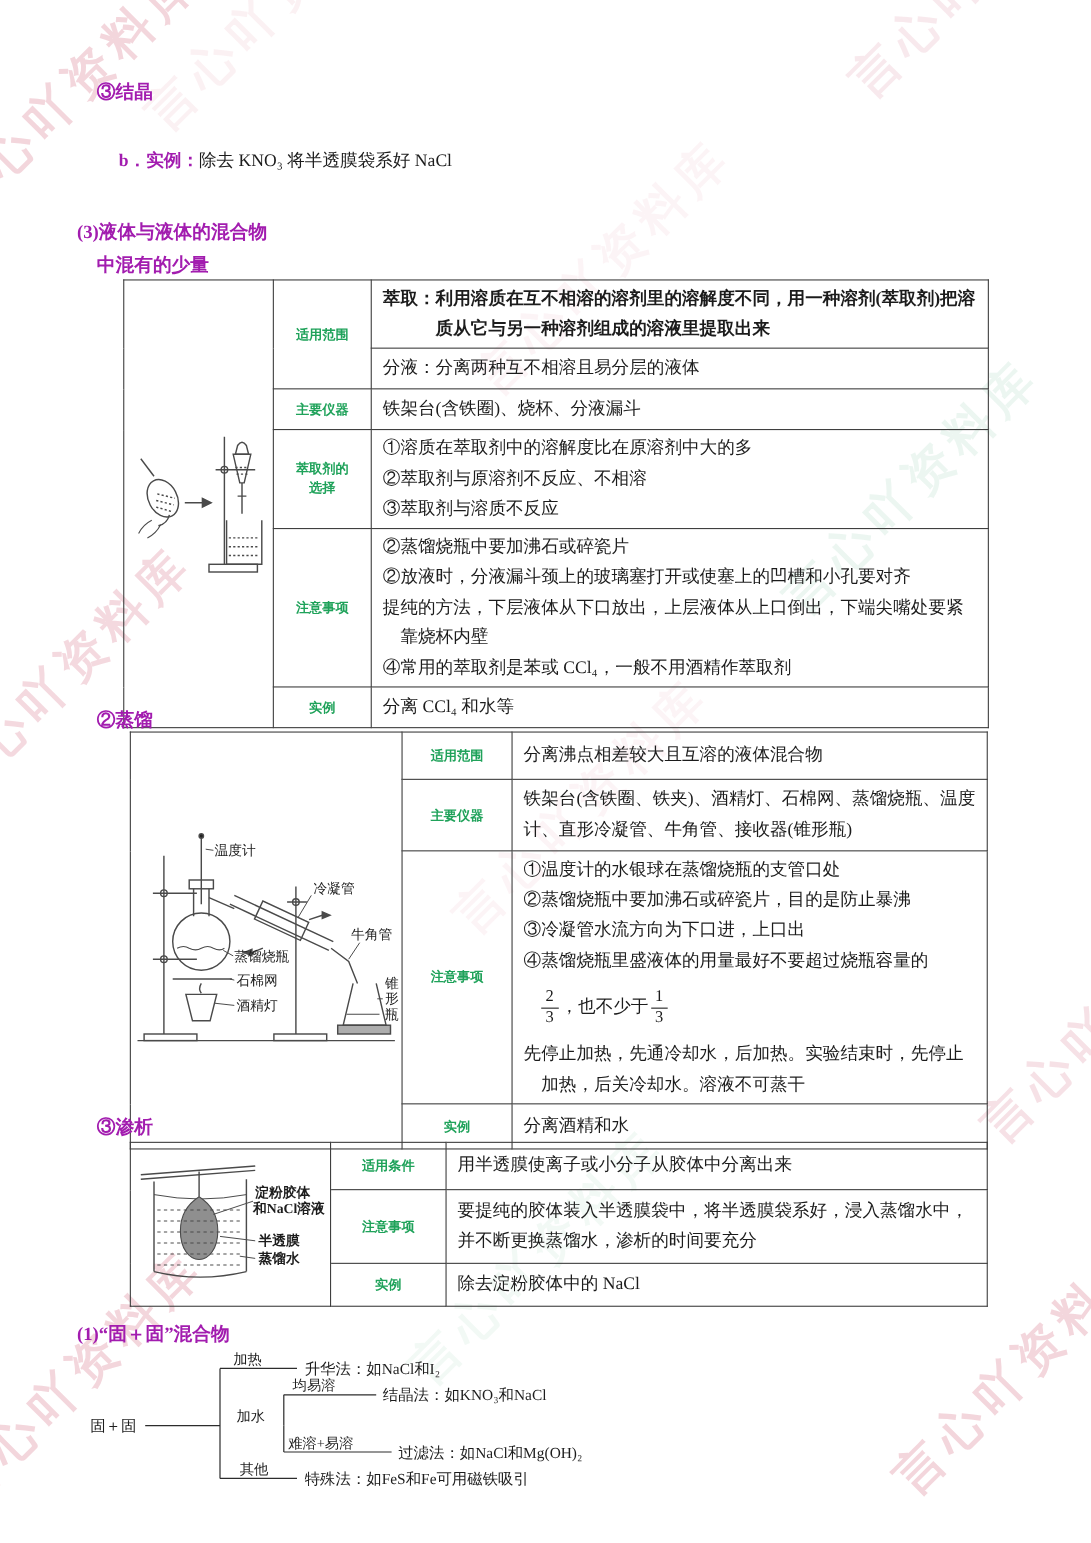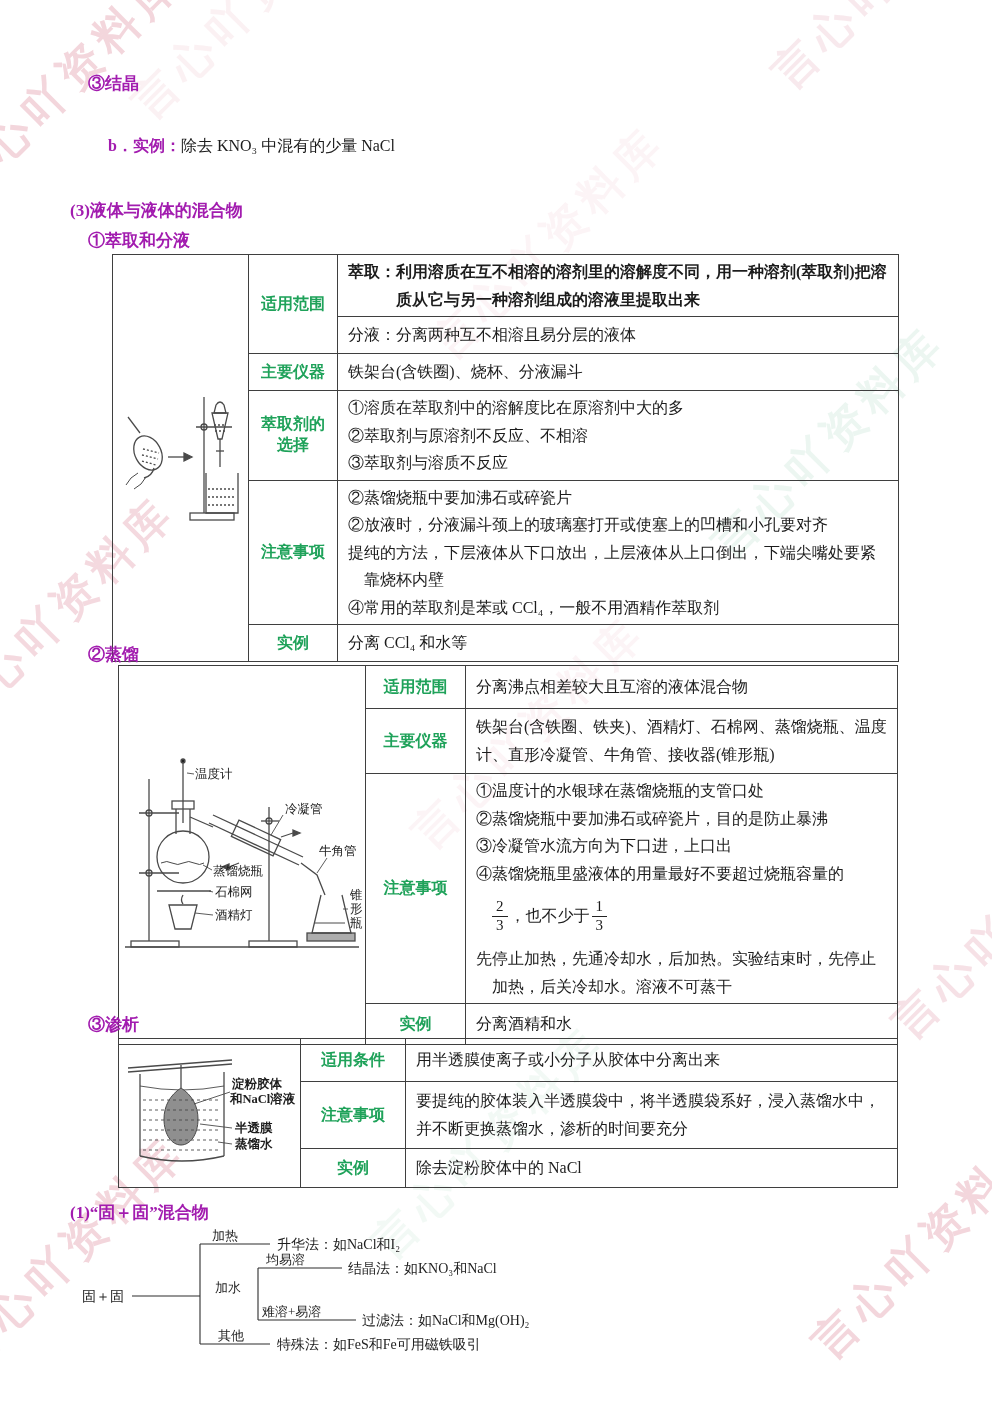--- a/index.html
+++ b/index.html
@@ -6,21 +6,21 @@
   #page{position:relative;width:992px;height:1403px;background:#fff;overflow:hidden;
         font-family:"Liberation Serif","DejaVu Serif",serif;color:#1c1c1c;font-size:16px;}
   .green{color:#a21caf;}
   .bold{font-weight:bold;}
   .abs{position:absolute;}
   .wm{position:absolute;white-space:nowrap;font-family:"Liberation Sans","DejaVu Sans",sans-serif;
       font-weight:bold;font-size:44px;letter-spacing:7px;transform:rotate(-45deg);
       transform-origin:left top;pointer-events:none;user-select:none;}
   table{border-collapse:collapse;table-layout:fixed;}
   td{border:1px solid #3f3f3f;vertical-align:middle;}
-  td.lbl{color:#1fa25a;font-weight:bold;text-align:center;font-size:16px;padding:2px 4px;}
+  td.lbl{color:#1fa25a;font-weight:bold;text-align:center;font-size:12px;padding:2px 4px;}
   td.cnt{padding:3px 10px;line-height:1.72;font-size:16px;}
   td.diag{text-align:center;vertical-align:middle;margin-left:37px;}
   .hang16{padding-left:16px;text-indent:-16px;}
   .hang48{padding-left:48px;text-indent:-48px;font-weight:bold;}
   .frac{display:inline-block;text-align:center;vertical-align:middle;font-size:15px;line-height:1.15;margin:0 2px;}
   .frac .num{display:block;border-bottom:1.2px solid #222;padding:0 4px;}
   .frac .den{display:block;padding:0 4px;}
   .fracline{margin-left:14px;display:flex;align-items:center;height:58px;}
   svg text{fill:#1d1d1d;font-family:"Liberation Serif","DejaVu Serif",serif;}
   .footer{position:absolute;left:0;right:0;top:1368px;text-align:center;font-size:14.5px;color:#2b2b2b;}
@@ -37,25 +37,25 @@
   <span class="wm" style="left:-70px;top:700px;color:rgba(214,120,140,0.28)">言心吖资料库</span>
   <span class="wm" style="left:700px;top:530px;color:rgba(150,205,175,0.18)">言心吖资料库</span>
   <span class="wm" style="left:400px;top:820px;color:rgba(214,120,140,0.08)">言心吖资料库</span>
   <span class="wm" style="left:880px;top:1010px;color:rgba(214,120,140,0.22)">言心吖资料库</span>
   <span class="wm" style="left:-60px;top:1340px;color:rgba(214,120,140,0.30)">言心吖资料库</span>
   <span class="wm" style="left:800px;top:1330px;color:rgba(214,120,140,0.30)">言心吖资料库</span>
   <span class="wm" style="left:360px;top:1230px;color:rgba(150,205,175,0.12)">言心吖资料库</span>
 
   <div class="abs green bold" style="left:88px;top:72px;font-size:17px">③结晶</div>
   <div class="abs" style="left:108px;top:136px;width:760px">
-    <span class="green bold">b．实例：</span><span>除去 KNO₃ 中混有的少量 NaCl</span>
+    <span class="green bold">b．实例：</span><span>除去 KNO₃ 将半透膜袋系好 NaCl</span>
   </div>
 
   <div class="abs green bold" style="left:70px;top:199px;font-size:17px">(3)液体与液体的混合物</div>
-  <div class="abs green bold" style="left:88px;top:229px;font-size:17px">①萃取和分液</div>
+  <div class="abs green bold" style="left:88px;top:229px;font-size:17px">中混有的少量</div>
 
   <table class="abs" style="left:112px;top:254px;width:786px">
     <colgroup>
         <col style="width:136px">
         <col style="width:89px">
         <col style="width:561px">
       </colgroup>
     <tbody>
         <tr>
       <td class="diag" rowspan="6">

